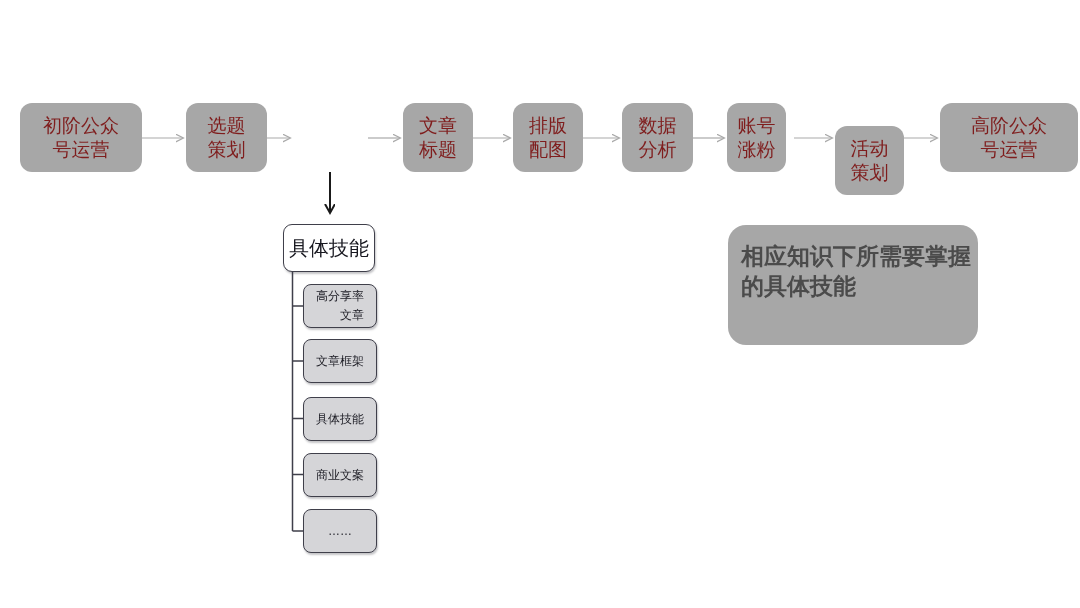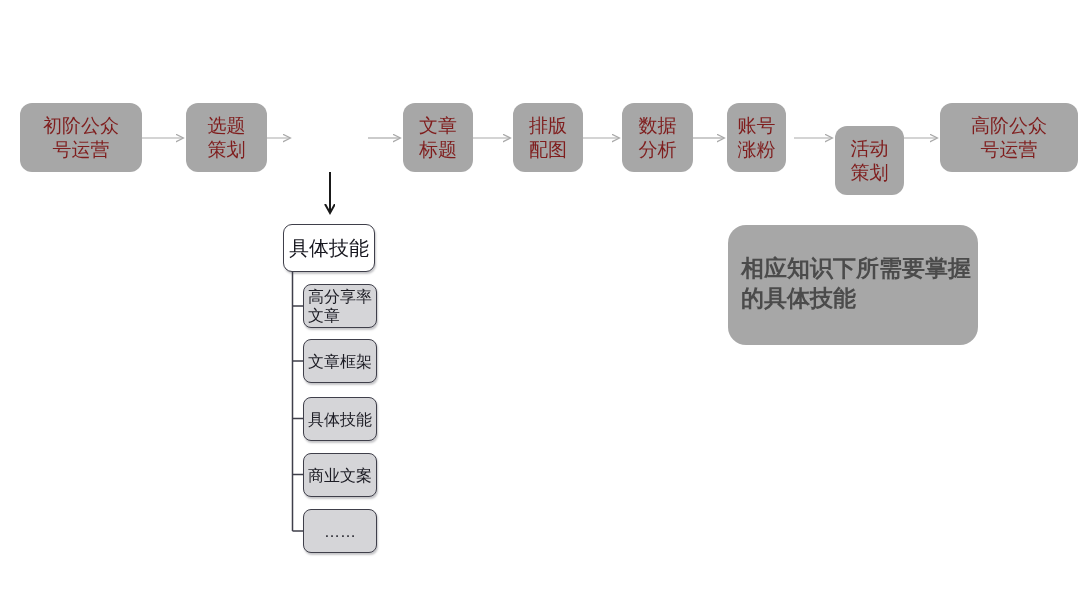--- a/index.html
+++ b/index.html
@@ -24,31 +24,31 @@
     position:absolute; left:283px; top:224px; width:92px; height:48px;
     background:#ffffff; border:1.5px solid #3f3f4a; border-radius:9px;
     color:#17171f; font-size:20px;
     display:flex; align-items:center; justify-content:center;
     box-sizing:border-box; box-shadow:1px 2px 2px rgba(63,63,74,0.30);
   }
 
   .skill-item {
     position:absolute; left:303px; width:74px; height:44px;
     background:#d5d5d8; border:1.5px solid #3f3f4a; border-radius:8px;
-    color:#1c1c24; font-size:16px; line-height:19px;
+    color:#1c1c24; font-size:12px; line-height:19px;
     display:flex; align-items:center; justify-content:center;
-    text-align:left; white-space:pre-line; box-sizing:border-box;
+    text-align:right; white-space:pre-line; box-sizing:border-box;
     box-shadow:1px 2px 2px rgba(63,63,74,0.30);
   }
 
   .note-box {
     position:absolute; left:728px; top:225px; width:250px; height:120px;
     background:#a7a7a7; border-radius:18px;
     color:#4b4b4b; font-weight:bold; font-size:23px; line-height:30px;
-    padding:28px 0 0 13px; white-space:pre-line; box-sizing:border-box;
+    padding:16px 0 0 13px; white-space:pre-line; box-sizing:border-box;
   }
 </style>
 </head>
 <body>
 
 <div class="canvas">
 
   <svg class="connector-layer" viewBox="0 0 1080 608" xmlns="http://www.w3.org/2000/svg">
     <defs>
       <marker id="arrow-gray" markerWidth="12" markerHeight="12" refX="7.5" refY="4" orient="auto" markerUnits="userSpaceOnUse">

